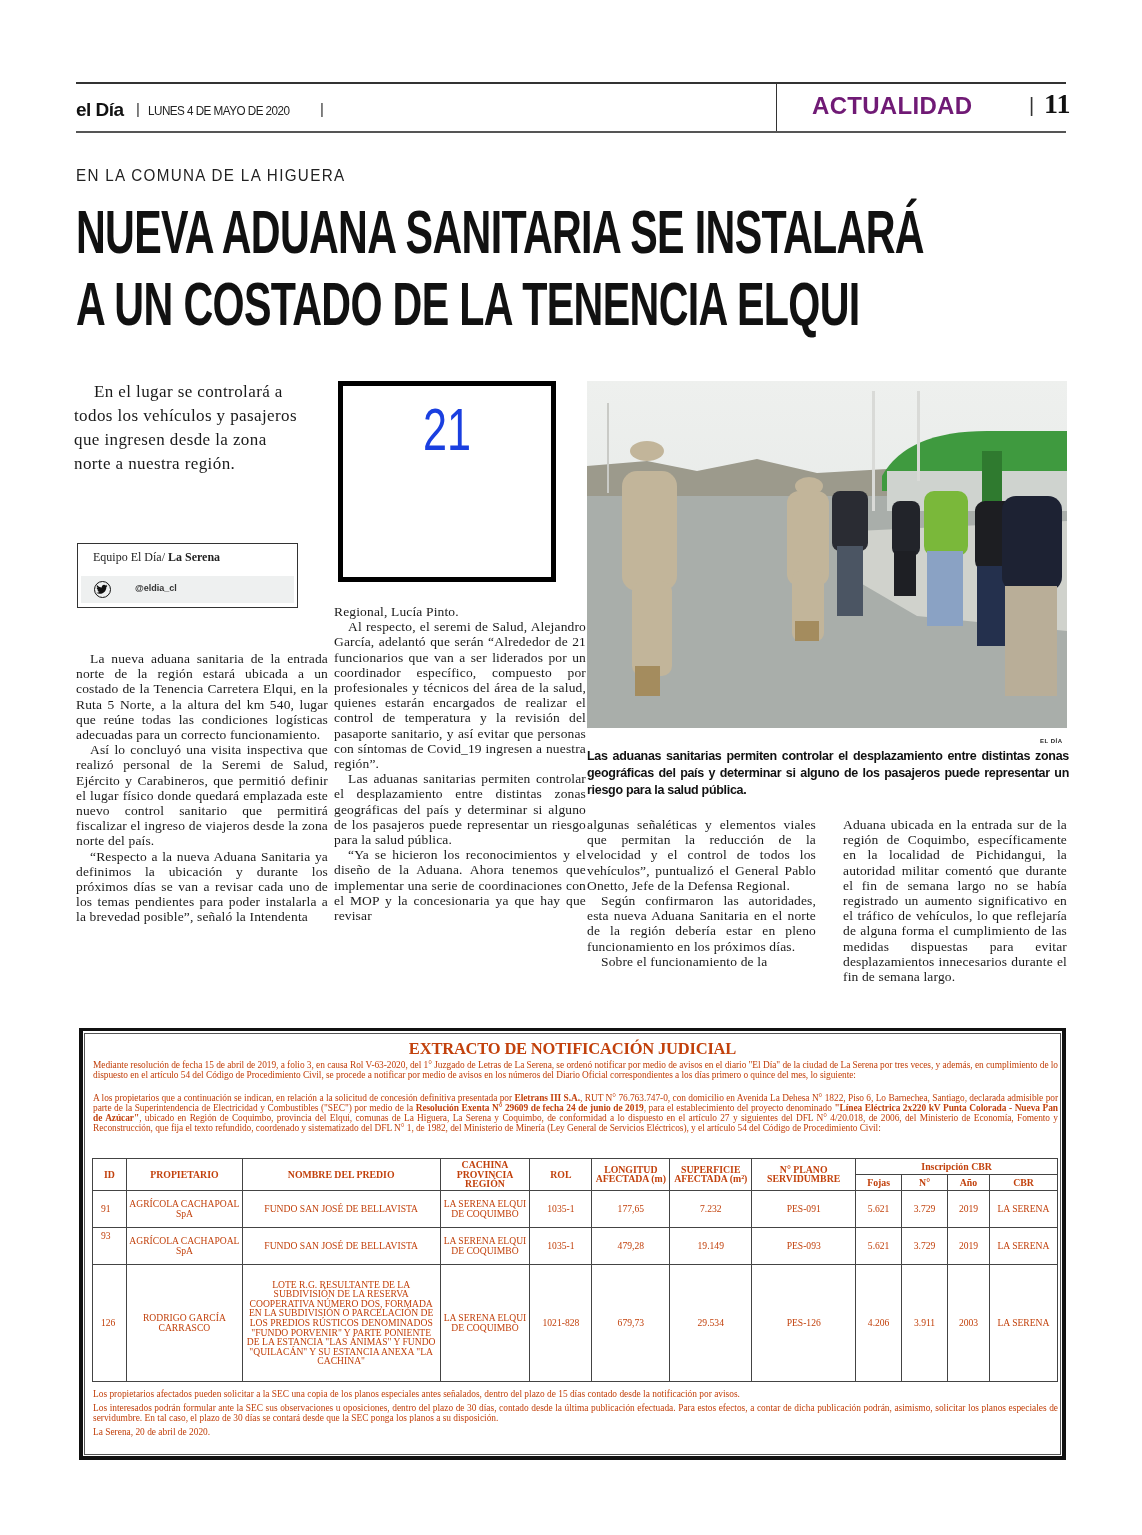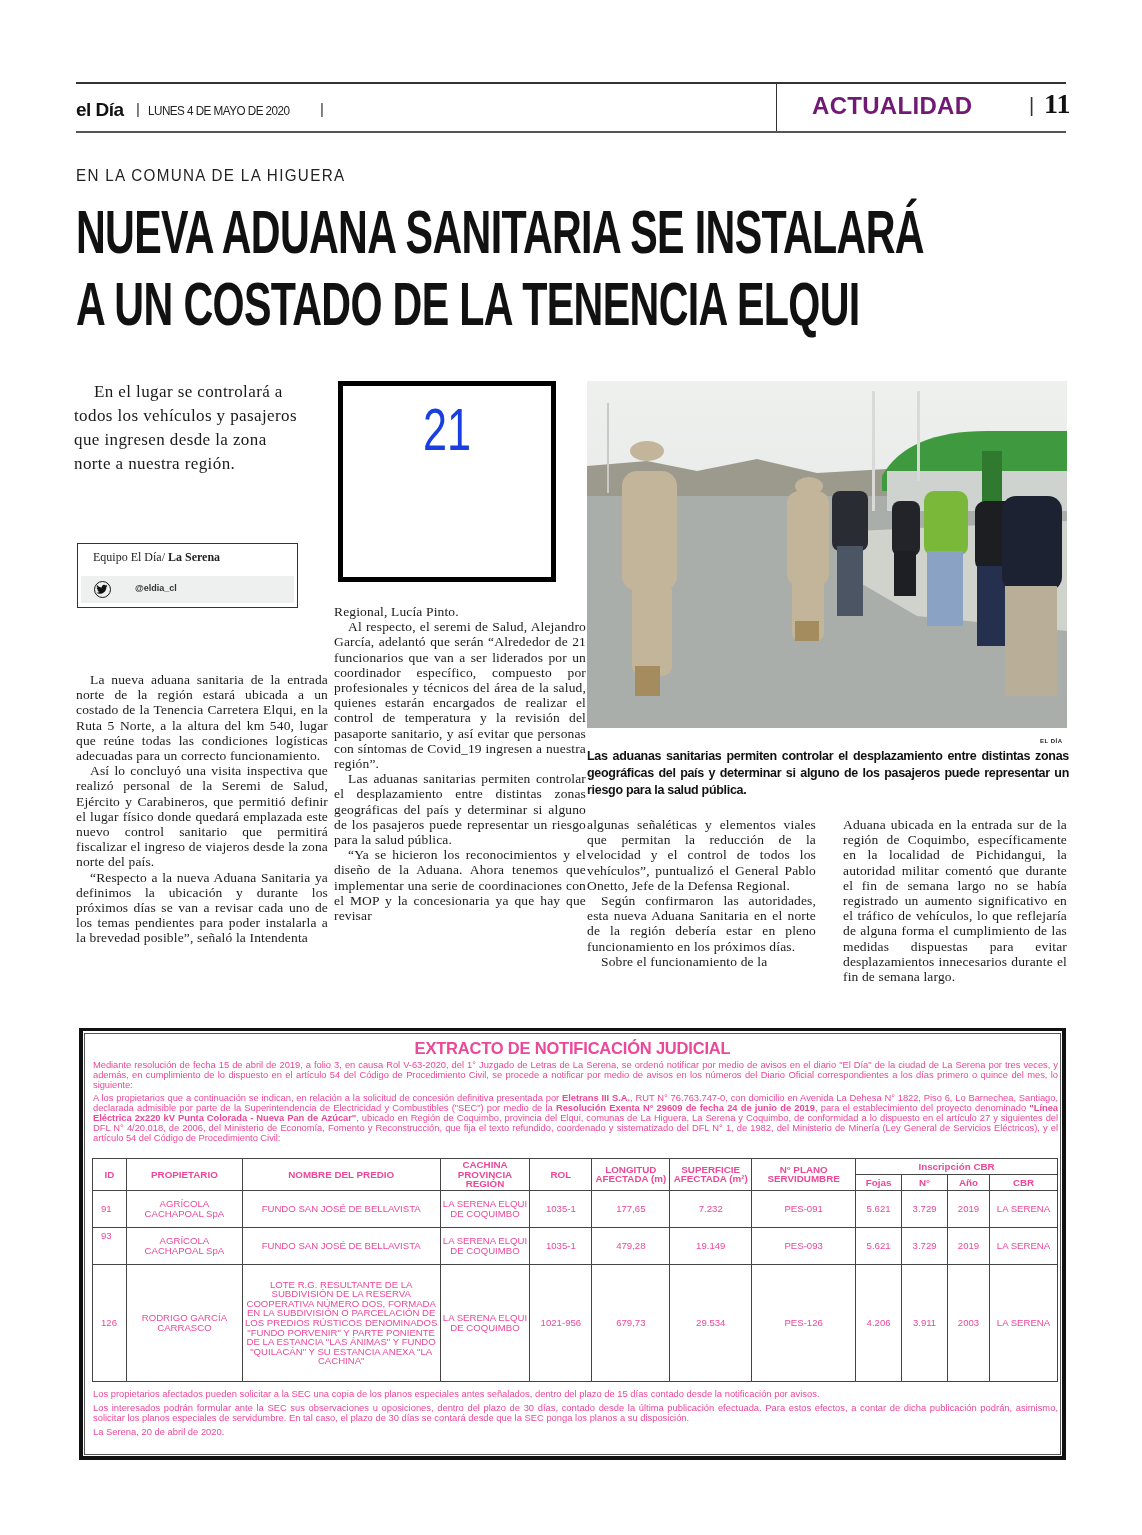--- a/index.html
+++ b/index.html
@@ -41,27 +41,27 @@
 
   
   .photo { position: absolute; left: 587px; top: 381px; width: 480px; height: 347px; overflow: hidden; background: #b7bcb6; }
   .credit { position: absolute; left: 1040px; top: 738px; font-family: "Liberation Sans", sans-serif; font-weight: bold; font-size: 6px; letter-spacing: 0.5px; color: #222; }
   .caption { position: absolute; left: 587px; top: 748px; width: 482px; font-family: "Liberation Sans", sans-serif; font-weight: bold; font-size: 12.5px; line-height: 17px; color: #111; letter-spacing: -0.3px; text-align: justify; }
 
   
   .col { position: absolute; font-size: 13.5px; line-height: 15.2px; color: #1a1a1a; text-align: justify; letter-spacing: 0.15px; }
   .col p { text-indent: 14px; }
   .col p.noindent { text-indent: 0; }
-  .col1 { left: 76px; top: 672px; width: 252px; }
+  .col1 { left: 76px; top: 651px; width: 252px; }
   .col2 { left: 334px; top: 604px; width: 252px; }
   .col3 { left: 587px; top: 817px; width: 229px; }
   .col4 { left: 843px; top: 817px; width: 224px; }
 
   
-  .legal { position: absolute; left: 79px; top: 1028px; width: 987px; height: 432px; border: 4px solid #111; border-top-width: 3px; border-bottom-width: 4px; outline: 1px solid #555; outline-offset: -6px; font-family: Liberation Sans, sans-serif; color: #ec4899; }
+  .legal { position: absolute; left: 79px; top: 1028px; width: 987px; height: 432px; border: 4px solid #111; border-top-width: 3px; border-bottom-width: 4px; outline: 1px solid #555; outline-offset: -6px; font-family: Liberation Serif, serif; color: #c2410c; }
   .legal-title { position: absolute; left: 0; width: 100%; top: 8px; text-align: center; font-weight: bold; font-size: 16.5px; letter-spacing: -0.2px; }
   .legal-p { position: absolute; left: 10px; width: 965px; font-size: 9.4px; line-height: 10px; text-align: justify; letter-spacing: -0.05px; }
   .legal-p1 { top: 29px; }
   .legal-p2 { top: 62px; }
   .legal-p b { font-weight: bold; }
 
   table.ltable { position: absolute; left: 9px; top: 127px; width: 966px; border-collapse: collapse; font-size: 9.6px; line-height: 9.6px; }
   table.ltable th, table.ltable td { border: 1px solid #444; text-align: center; vertical-align: middle; padding: 1px 2px; }
   table.ltable th { font-weight: bold; font-size: 9.8px; }
   table.ltable td.id { text-align: left; padding-left: 8px; }
@@ -251,21 +251,21 @@
         <td>5.621</td>
         <td>3.729</td>
         <td>2019</td>
         <td>LA SERENA</td>
       </tr>
       <tr class="tall">
         <td class="id">126</td>
         <td>RODRIGO GARCÍA CARRASCO</td>
         <td>LOTE R.G. RESULTANTE DE LA SUBDIVISIÓN DE LA RESERVA COOPERATIVA NÚMERO DOS, FORMADA EN LA SUBDIVISIÓN O PARCELACIÓN DE LOS PREDIOS RÚSTICOS DENOMINADOS "FUNDO PORVENIR" Y PARTE PONIENTE DE LA ESTANCIA "LAS ÁNIMAS" Y FUNDO "QUILACÁN" Y SU ESTANCIA ANEXA "LA CACHINA"</td>
         <td>LA SERENA ELQUI DE COQUIMBO</td>
-        <td>1021-956</td>
+        <td>1021-828</td>
         <td>679,73</td>
         <td>29.534</td>
         <td>PES-126</td>
         <td>4.206</td>
         <td>3.911</td>
         <td>2003</td>
         <td>LA SERENA</td>
       </tr>
     </tbody>
   </table>

